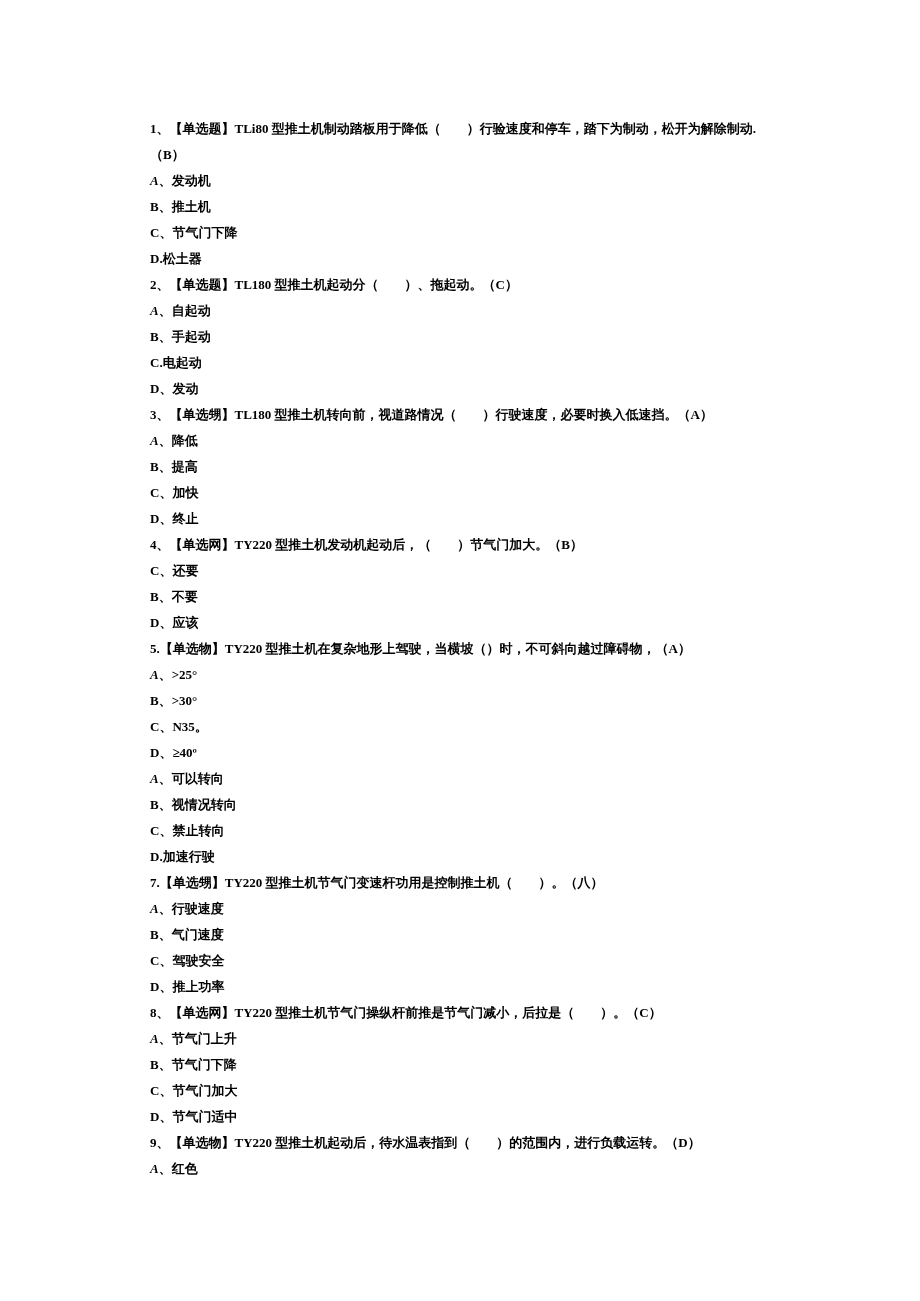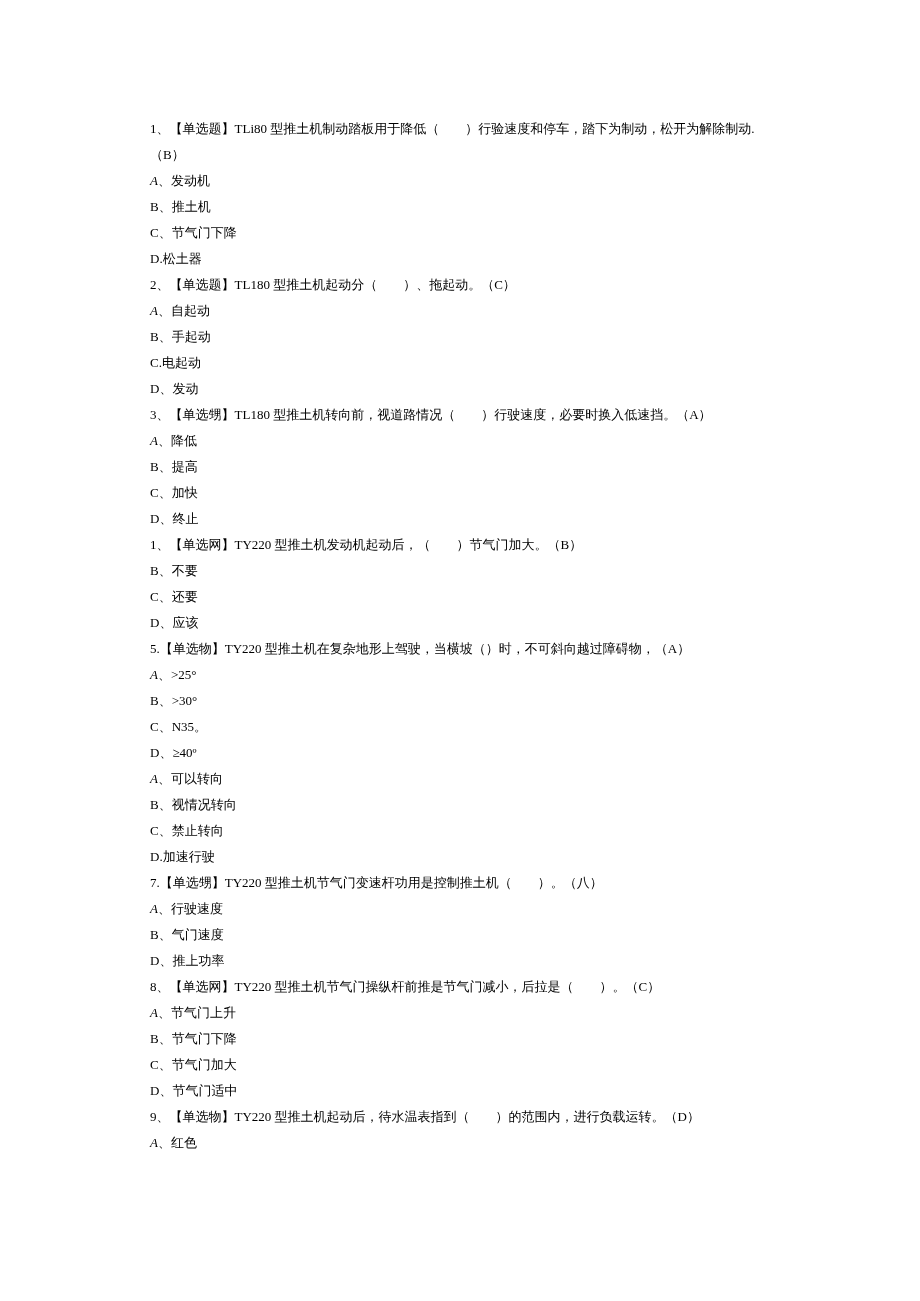--- a/index.html
+++ b/index.html
@@ -12,20 +12,21 @@
     line-height: 2.0;
   }
   .page {
     width: 920px;
     min-height: 1301px;
     box-sizing: border-box;
     padding: 116px 150px 60px 150px;
   }
   .line {
     white-space: pre-wrap;
+    font-weight: bold;
   }
   .italic {
     font-style: italic;
     font-family: "Times New Roman", serif;
   }
 </style>
 </head>
 <body>
 
 <div class="page" id="page">
@@ -37,36 +38,37 @@
     <div class="line"><span>2、【单选题】TL180 型推土机起动分（</span><span>        </span><span>）、拖起动。（C）</span></div>
     <div class="line"><span class="italic">A</span><span>、</span><span>自起动</span></div>
     <div class="line"><span>B</span><span>、</span><span>手起动</span></div>
     <div class="line"><span>C</span><span>.</span><span>电起动</span></div>
     <div class="line"><span>D</span><span>、</span><span>发动</span></div>
     <div class="line"><span>3、【单选甥】TL180 型推土机转向前，视道路情况（</span><span>        </span><span>）行驶速度，必要时换入低速挡。（A）</span></div>
     <div class="line"><span class="italic">A</span><span>、</span><span>降低</span></div>
     <div class="line"><span>B</span><span>、</span><span>提高</span></div>
     <div class="line"><span>C</span><span>、</span><span>加快</span></div>
     <div class="line"><span>D</span><span>、</span><span>终止</span></div>
-    <div class="line"><span>1、【单选网】TY220 型推土机发动机起动后，（</span><span>        </span><span>）节气门加大。（B）</span></div>
+    <div class="line"><span>4、【单选网】TY220 型推土机发动机起动后，（</span><span>        </span><span>）节气门加大。（B）</span></div>
+    <div class="line"><span>C</span><span>、</span><span>还要</span></div>
     <div class="line"><span>B</span><span>、</span><span>不要</span></div>
-    <div class="line"><span>C</span><span>、</span><span>还要</span></div>
     <div class="line"><span>D</span><span>、</span><span>应该</span></div>
     <div class="line"><span>5.【单选物】TY220 型推土机在复杂地形上驾驶，当横坡（）时，不可斜向越过障碍物，（A）</span></div>
     <div class="line"><span class="italic">A</span><span>、</span><span>&gt;25°</span></div>
     <div class="line"><span>B</span><span>、</span><span>&gt;30°</span></div>
     <div class="line"><span>C</span><span>、</span><span>N35。</span></div>
     <div class="line"><span>D</span><span>、</span><span>≥40º</span></div>
     <div class="line"><span class="italic">A</span><span>、</span><span>可以转向</span></div>
     <div class="line"><span>B</span><span>、</span><span>视情况转向</span></div>
     <div class="line"><span>C</span><span>、</span><span>禁止转向</span></div>
     <div class="line"><span>D</span><span>.</span><span>加速行驶</span></div>
     <div class="line"><span>7.【单选甥】TY220 型推土机节气门变速杆功用是控制推土机（</span><span>        </span><span>）。（八）</span></div>
     <div class="line"><span class="italic">A</span><span>、</span><span>行驶速度</span></div>
     <div class="line"><span>B</span><span>、</span><span>气门速度</span></div>
+    <div class="line"><span>C</span><span>、</span><span>驾驶安全</span></div>
     <div class="line"><span>D</span><span>、</span><span>推上功率</span></div>
     <div class="line"><span>8、【单选网】TY220 型推土机节气门操纵杆前推是节气门减小，后拉是（</span><span>        </span><span>）。（C）</span></div>
     <div class="line"><span class="italic">A</span><span>、</span><span>节气门上升</span></div>
     <div class="line"><span>B</span><span>、</span><span>节气门下降</span></div>
     <div class="line"><span>C</span><span>、</span><span>节气门加大</span></div>
     <div class="line"><span>D</span><span>、</span><span>节气门适中</span></div>
     <div class="line"><span>9、【单选物】TY220 型推土机起动后，待水温表指到（</span><span>        </span><span>）的范围内，进行负载运转。（D）</span></div>
     <div class="line"><span class="italic">A</span><span>、</span><span>红色</span></div>
   </div>
 

